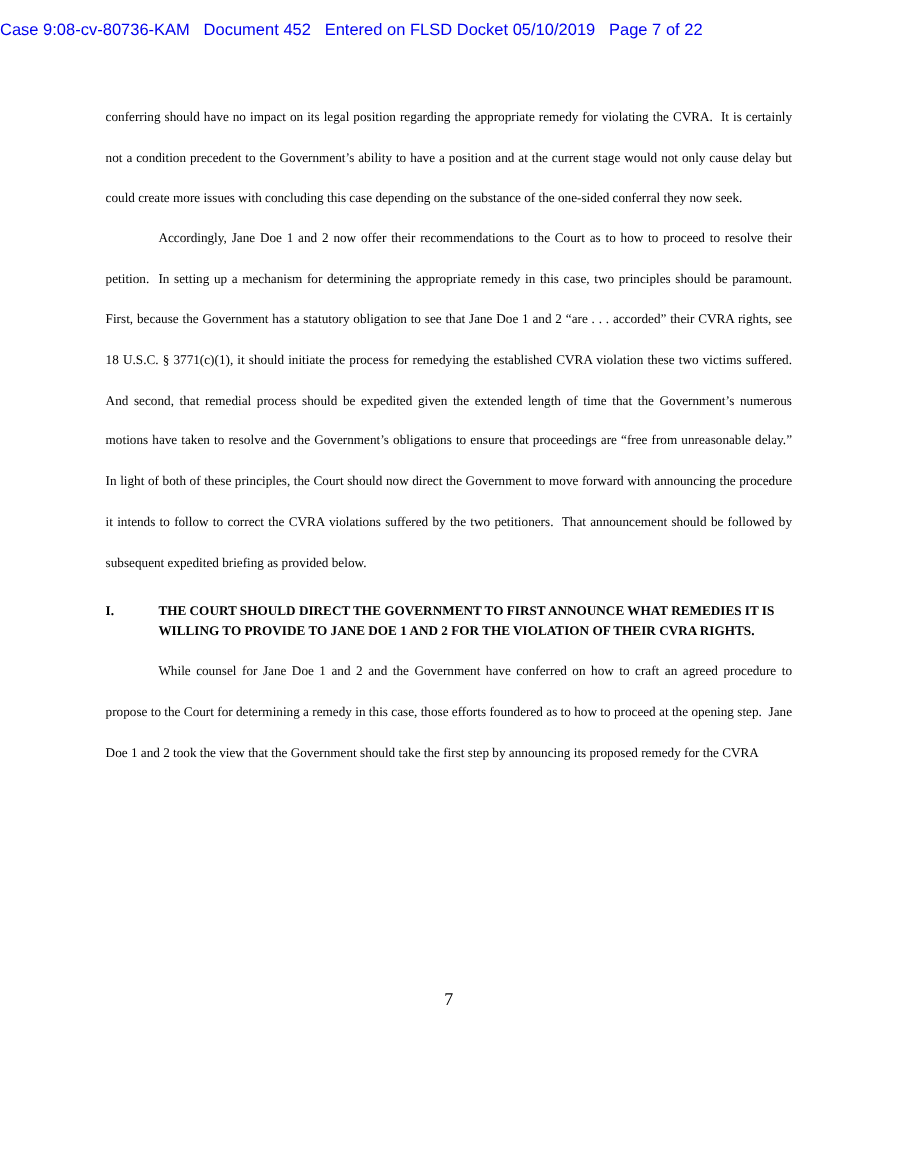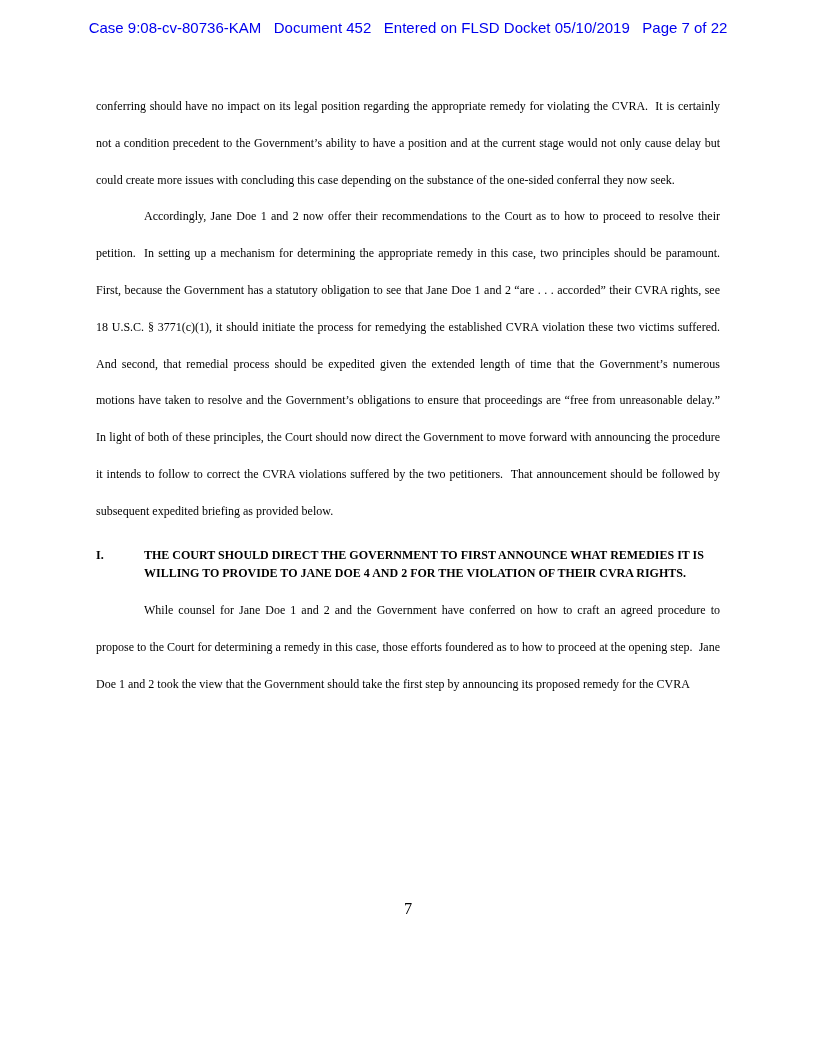--- a/index.html
+++ b/index.html
@@ -14,21 +14,21 @@
     background: #ffffff;
     color: #000000;
     overflow: hidden;
   }
 
   .ecf-stamp {
     position: absolute;
     top: 19px;
     left: 0;
     right: 0;
-    text-align: center;
+    text-align: left;
     font-family: "Liberation Sans", sans-serif;
     font-size: 15px;
     white-space: pre;
   }
 
   .doc-body {
     position: absolute;
     left: 96px;
     right: 96px;
     top: 88px;
@@ -66,18 +66,18 @@
 </style>
 </head>
 <body>
 
 <div class="page">
   <div class="ecf-stamp" style="color: rgb(0, 0, 238);">Case 9:08-cv-80736-KAM   Document 452   Entered on FLSD Docket 05/10/2019   Page 7 of 22</div>
 
   <div class="doc-body" id="doc-body">
       <p class="para"><span class="seg">conferring should have no impact on its legal position regarding the appropriate remedy for violating the CVRA.  It is certainly not a condition precedent to the Government’s ability to have a position and at the current stage would not only cause delay but could create more issues with concluding this case depending on the substance of the one-sided conferral they now seek.</span></p>
       <p class="para indent"><span class="seg">Accordingly, Jane Doe 1 and 2 now offer their recommendations to the Court as to how to proceed to resolve </span><span class="seg-italic">their</span><span class="seg"> petition.  In setting up a mechanism for determining the appropriate remedy in this case, two principles should be paramount.  First, because the Government has a statutory obligation to see that Jane Doe 1 and 2 “are . . . accorded” their CVRA rights, </span><span class="seg-italic">see</span><span class="seg"> 18 U.S.C. § 3771(c)(1), it should initiate the process for remedying the established CVRA violation these two victims suffered.  And second, that remedial process should be expedited given the extended length of time that the Government’s numerous motions have taken to resolve and the Government’s obligations to ensure that proceedings are “free from unreasonable delay.”  In light of both of these principles, the Court should now direct the Government to move forward with announcing the procedure it intends to follow to correct the CVRA violations suffered by the two petitioners.  That announcement should be followed by subsequent expedited briefing as provided below.</span></p>
-      <div class="heading"><span class="heading-number">I.</span><span class="heading-text"><span class="seg">THE COURT SHOULD DIRECT THE GOVERNMENT TO FIRST ANNOUNCE WHAT REMEDIES IT IS WILLING TO PROVIDE TO JANE DOE 4 AND 2 FOR THE VIOLATION OF THEIR CVRA RIGHTS.</span></span></div>
+      <div class="heading"><span class="heading-number">I.</span><span class="heading-text"><span class="seg">THE COURT SHOULD DIRECT THE GOVERNMENT TO FIRST ANNOUNCE WHAT REMEDIES IT IS WILLING TO PROVIDE TO JANE DOE 1 AND 2 FOR THE VIOLATION OF THEIR CVRA RIGHTS.</span></span></div>
       <p class="para indent"><span class="seg">While counsel for Jane Doe 1 and 2 and the Government have conferred on how to craft an agreed procedure to propose to the Court for determining a remedy in this case, those efforts foundered as to how to proceed at the opening step.  Jane Doe 1 and 2 took the view that the Government should take the first step by announcing its proposed remedy for the CVRA</span></p>
     </div>
 
   <div class="page-number">7</div>
 </div>
 
 </body></html>

